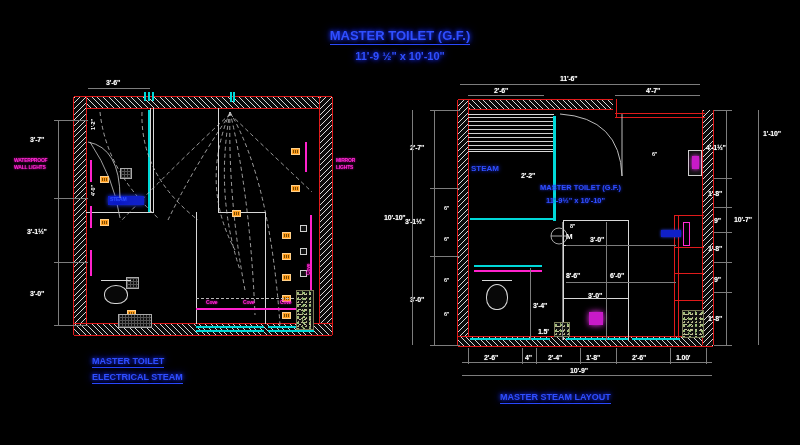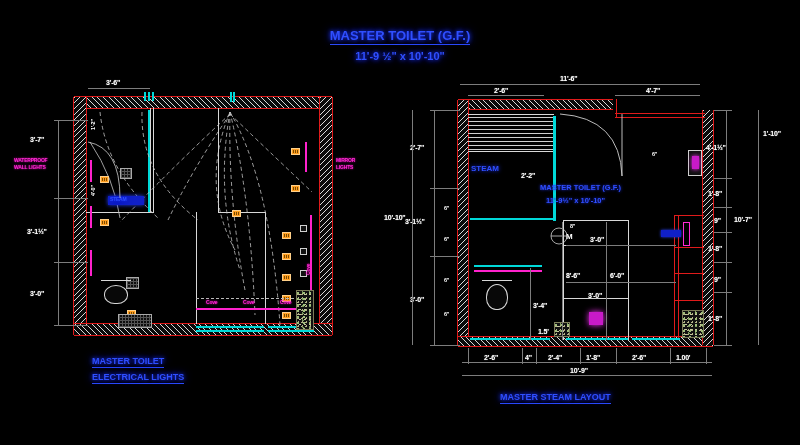--- a/index.html
+++ b/index.html
@@ -307,21 +307,21 @@
     <div class="abs" style="left:14px;top:158px;">
       <div class="txt magenta-label" style="left:0;top:0;">WATERPROOF</div>
       <div class="txt magenta-label" style="left:0;top:7px;">WALL LIGHTS</div>
     </div>
     <div class="abs" style="left:336px;top:158px;">
       <div class="txt magenta-label" style="left:0;top:0;">MIRROR</div>
       <div class="txt magenta-label" style="left:0;top:7px;">LIGHTS</div>
     </div>
 
     <div class="cap" style="left:92px;top:356px;">MASTER  TOILET</div>
-    <div class="cap" style="left:92px;top:372px;">ELECTRICAL LIGHTS</div>
+    <div class="cap" style="left:92px;top:372px;">ELECTRICAL STEAM</div>
   </div>
 
   <div class="abs" style="left:370px;top:0;width:430px;height:445px;">
 
     <div class="hatch-wall" style="left:88px;top:100px;width:155px;height:9px;"></div>
     <div class="ln lnh red" style="left:88px;top:99px;width:155px;"></div>
     <div class="ln lnh red" style="left:88px;top:109px;width:155px;"></div>
 
     <div class="hatch-wall-r" style="left:88px;top:100px;width:10px;height:245px;"></div>
     <div class="ln lnv red" style="left:87px;top:100px;height:245px;"></div>

